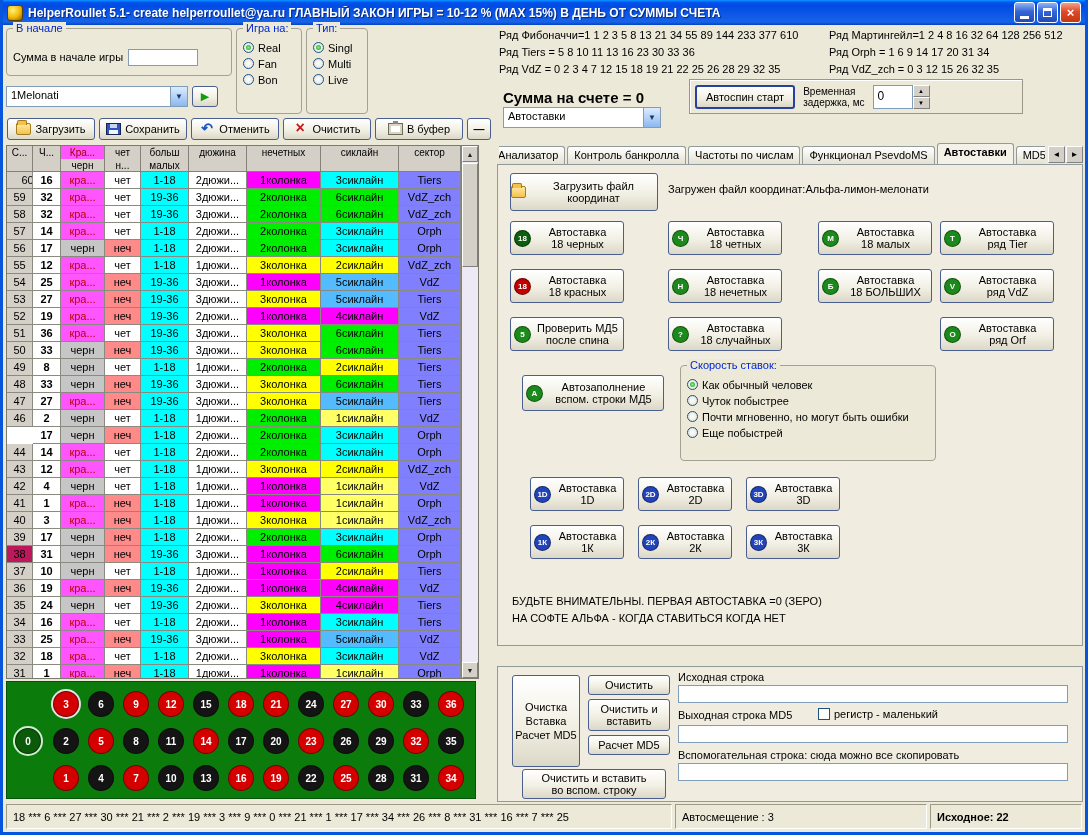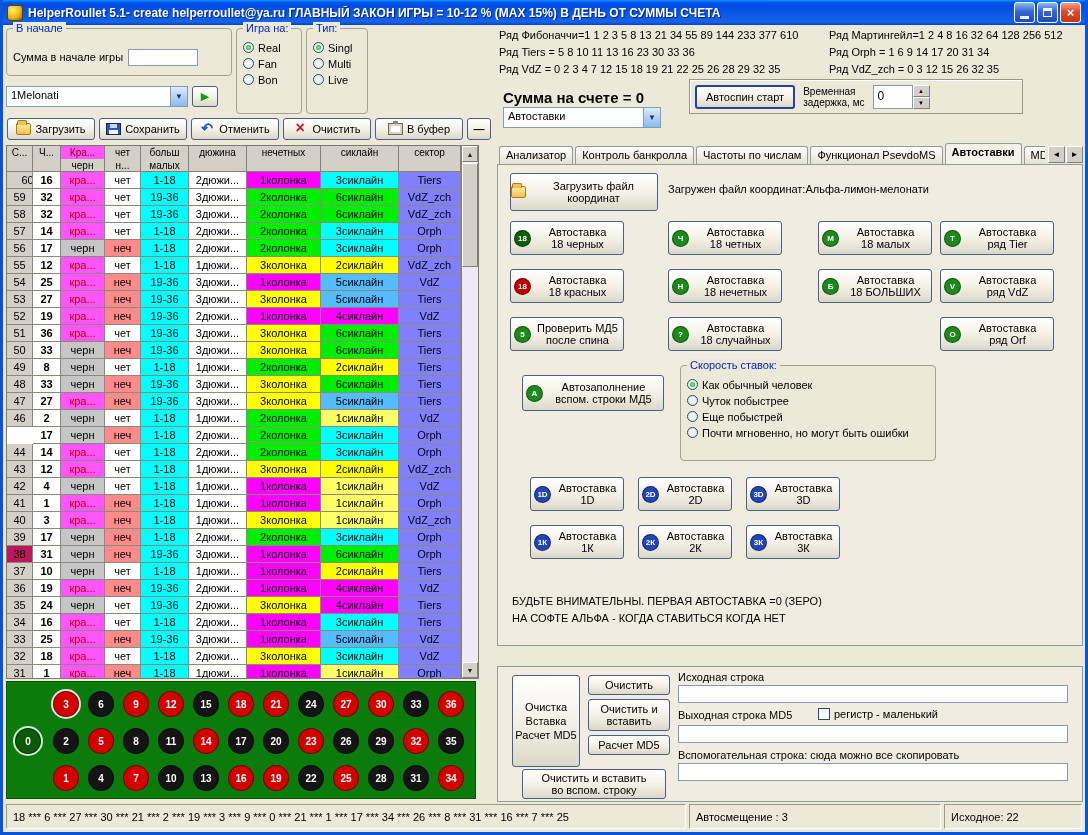--- a/index.html
+++ b/index.html
@@ -103,21 +103,21 @@
     box-shadow:inset 1px 1px 0 #fff; display:flex; align-items:center; gap:8px; padding:0 5px; }
   .autospin-btn { height:24px; padding:0 9px; border:2px solid #26429C; font-size:11px; }
   .delay-label { font-size:10px; line-height:11px; }
   .spinner { display:flex; height:24px; }
   .spin-val { width:40px; border:1px solid #7F9DB9; background:#fff; font-size:12px; padding:3px 4px; }
   .spin-btns { display:flex; flex-direction:column; width:17px; }
   .spin-b { flex:1; font-size:6px; display:flex; align-items:center; justify-content:center; background:#D4D0C8;
     border:1px solid #fff; border-right-color:#808080; border-bottom-color:#808080; cursor:pointer; }
   .mode-combo { position:absolute; left:6px; top:80px; width:158px; }
 
-  .main-tabs { position:absolute; top:116px; left:2px; right:40px; height:21px; display:flex; align-items:flex-end; gap:2px; overflow:hidden; }
+  .main-tabs { position:absolute; top:116px; left:2px; right:40px; height:21px; display:flex; align-items:flex-end; gap:2px; overflow:hidden;justify-content:center; }
   .tab { height:18px; padding:2px 6px; font-size:11px; white-space:nowrap; cursor:pointer;
     border:1px solid #919B9C; border-bottom:none; border-radius:3px 3px 0 0;
     background:linear-gradient(180deg,#FFFFFF,#E4E1D2); }
   .tab.active { height:21px; background:#F4F2E8; font-weight:bold; }
   .tab-scrollers { position:absolute; top:119px; right:2px; display:flex; gap:1px; }
   .tsc { width:17px; height:17px; font-size:8px; display:flex; align-items:center; justify-content:center;
     background:#D4D0C8; border:1px solid #fff; border-right-color:#808080; border-bottom-color:#808080; cursor:pointer; }
 
   .tab-panel { position:absolute; top:137px; left:0; width:586px; height:482px; background:#F0EDE0;
     border:1px solid #919B9C; }
@@ -152,21 +152,21 @@
   .md5-lab3 { position:absolute; left:180px; top:82px; font-size:11px; }
   .md5-in3 { position:absolute; left:180px; top:96px; width:390px; height:18px; }
   .md5-bottom { position:absolute; left:24px; top:102px; width:144px; height:30px; font-size:11px; line-height:12px; }
 
   
   .statusbar { position:absolute; top:802px; left:1px; right:1px; height:29px; display:flex; gap:3px; padding:2px; background:#ECE9D8; }
   .status-cell { border:1px solid; border-color:#9D9A88 #FFFFFF #FFFFFF #9D9A88; display:flex; align-items:center;
     padding:0 6px; font-size:11px; white-space:nowrap; overflow:hidden; }
   .st-history { flex:1; }
   .st-shift { width:252px; }
-  .st-src { width:138px; }
+  .st-src { width:152px;font-weight:bold; }
 </style>
 </head>
 <body>
 
 <div class="window">
 
   <div class="titlebar">
     <span class="app-icon"></span>
     <span class="title-text">HelperRoullet 5.1- create helperroullet@ya.ru ГЛАВНЫЙ ЗАКОН ИГРЫ = 10-12 % (MAX 15%) В ДЕНЬ ОТ СУММЫ СЧЕТА</span>
     <span class="win-btn">
@@ -737,25 +737,25 @@
           <label class="radio-row">
             <span class="radio checked"></span>
             <span>Как обычный человек</span>
           </label>
           <label class="radio-row">
             <span class="radio"></span>
             <span>Чуток побыстрее</span>
           </label>
           <label class="radio-row">
             <span class="radio"></span>
-            <span>Еще побыстрей</span>
+            <span>Почти мгновенно, но могут быть ошибки</span>
           </label>
           <label class="radio-row">
             <span class="radio"></span>
-            <span>Почти мгновенно, но могут быть ошибки</span>
+            <span>Еще побыстрей</span>
           </label>
         </div>
 
       <div class="dk-row d">
           <button class="btn bet-btn">
             <span class="bicon" style="background: rgb(34, 68, 187);">1D</span>
             <span class="bet-label">Автоставка
 1D</span>
           </button>
           <button class="btn bet-btn">

